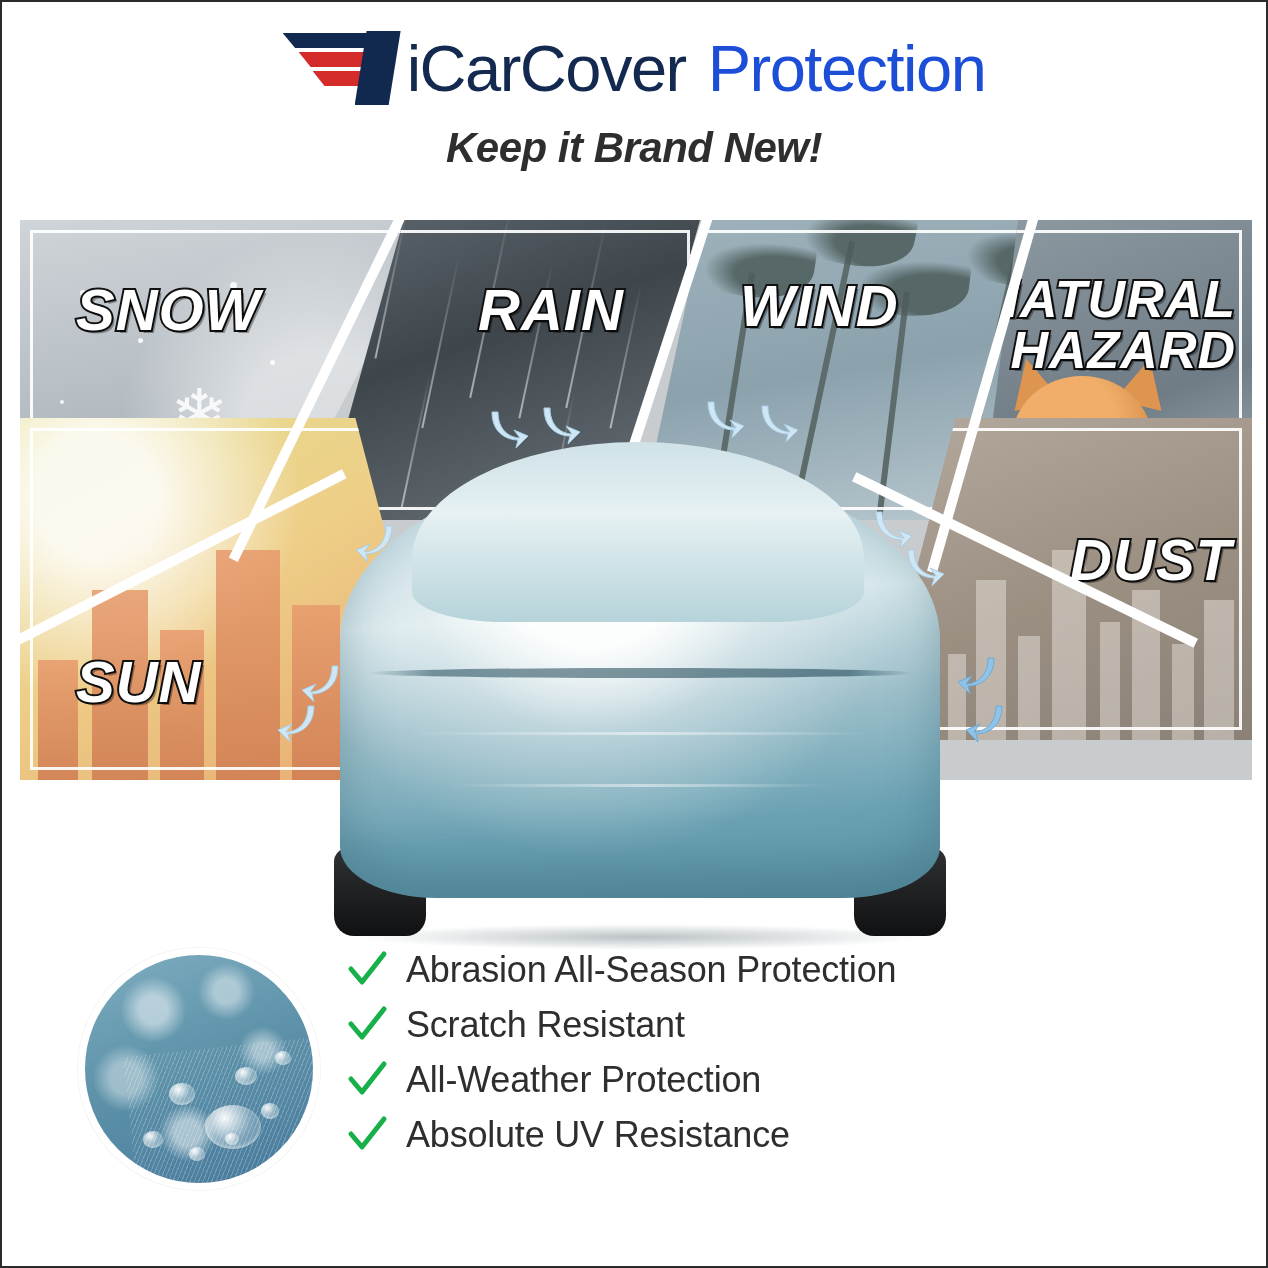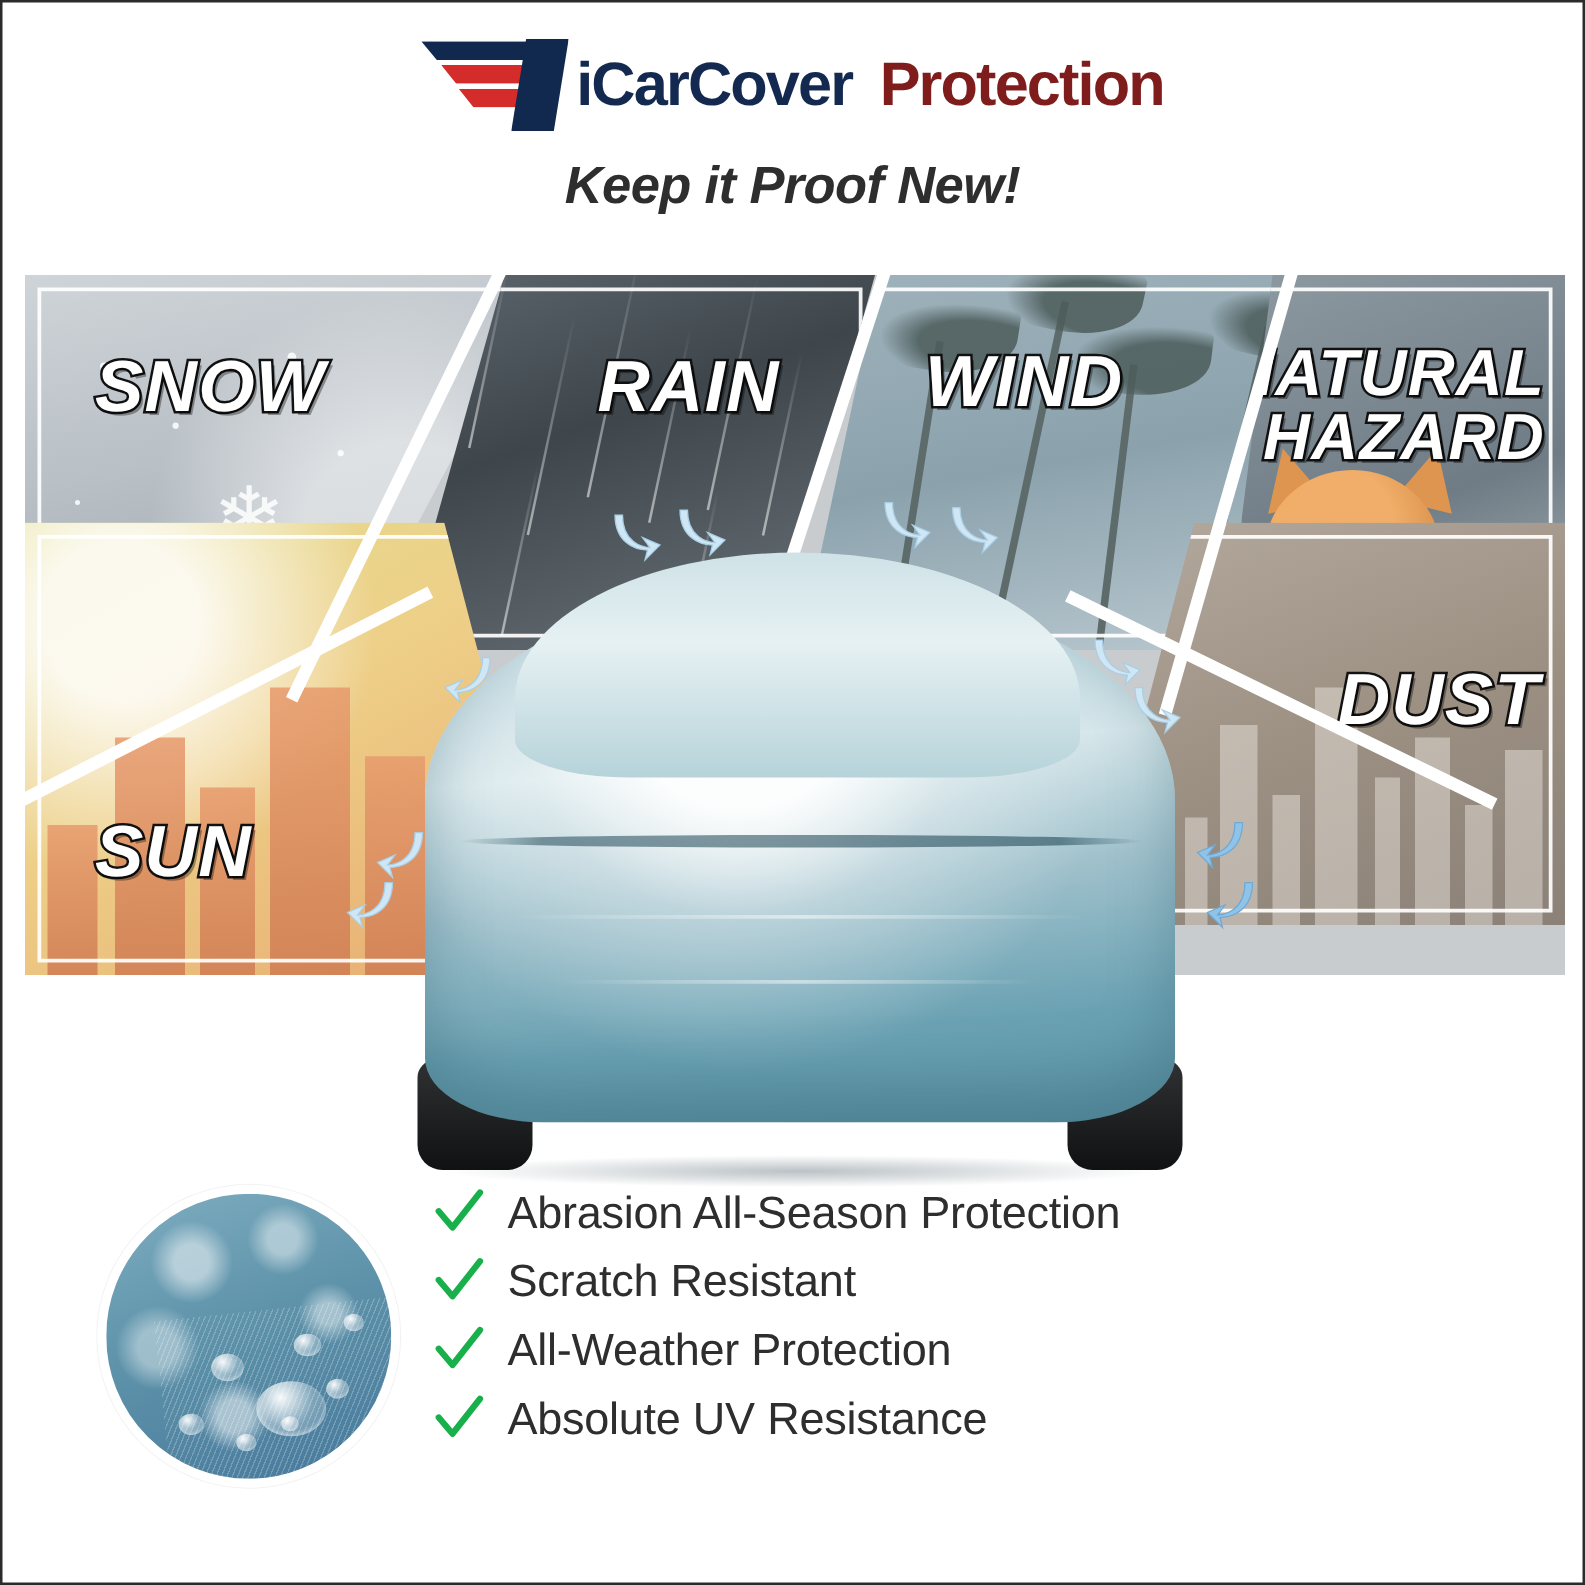--- a/index.html
+++ b/index.html
@@ -46,27 +46,27 @@
   #logo-mark .w2 { top: 21px; left: 16px; width: 86px; background: #d42b2b;
       clip-path: polygon(0 0, 100% 0, 100% 100%, 14% 100%); }
   #logo-mark .w3 { top: 40px; left: 30px; width: 70px; background: #d42b2b;
       clip-path: polygon(0 0, 100% 0, 100% 100%, 17% 100%); }
   #logo-mark .ibar {
     position: absolute; right: 0; top: 0;
     width: 46px; height: 74px; background: #12294f;
     clip-path: polygon(26% 0, 100% 0, 74% 100%, 0 100%);
   }
   .brand-word {
-    font-size: 49px;
-    font-weight: bold;
+    font-size: 65px;
+    font-weight: normal;
     letter-spacing: -1.5px;
     line-height: 1;
   }
   .brand-navy { color: #13294f; }
-  .brand-black { color: #7f1d1d; margin-left: 16px; }
+  .brand-black { color: #1d4ed8; margin-left: 16px; }
   #tagline {
     font-size: 42px;
     font-style: italic;
     font-weight: bold;
     color: #2e2e2e;
     letter-spacing: -0.5px;
     margin-top: 8px;
   }
 
   
@@ -370,21 +370,21 @@
     <div id="brand-line">
       <div id="logo-mark">
         <div class="wing w1"></div>
         <div class="wing w2"></div>
         <div class="wing w3"></div>
         <div class="ibar"></div>
       </div>
       <span class="brand-word brand-navy">iCarCover</span>
       <span class="brand-word brand-black">Protection</span>
     </div>
-    <div id="tagline">Keep it Proof New!</div>
+    <div id="tagline">Keep it Brand New!</div>
   </div>
 
   <div id="collage">
 
     <div class="panel" id="p-snow">
       <div class="mountains"></div>
       <div class="flake" style="left:150px; top:160px;">❄</div>
       <div class="snowdot" style="left:60px;  top:70px;  width:6px;  height:6px;"></div>
       <div class="snowdot" style="left:118px; top:118px; width:5px;  height:5px;"></div>
       <div class="snowdot" style="left:210px; top:62px;  width:7px;  height:7px;"></div>

